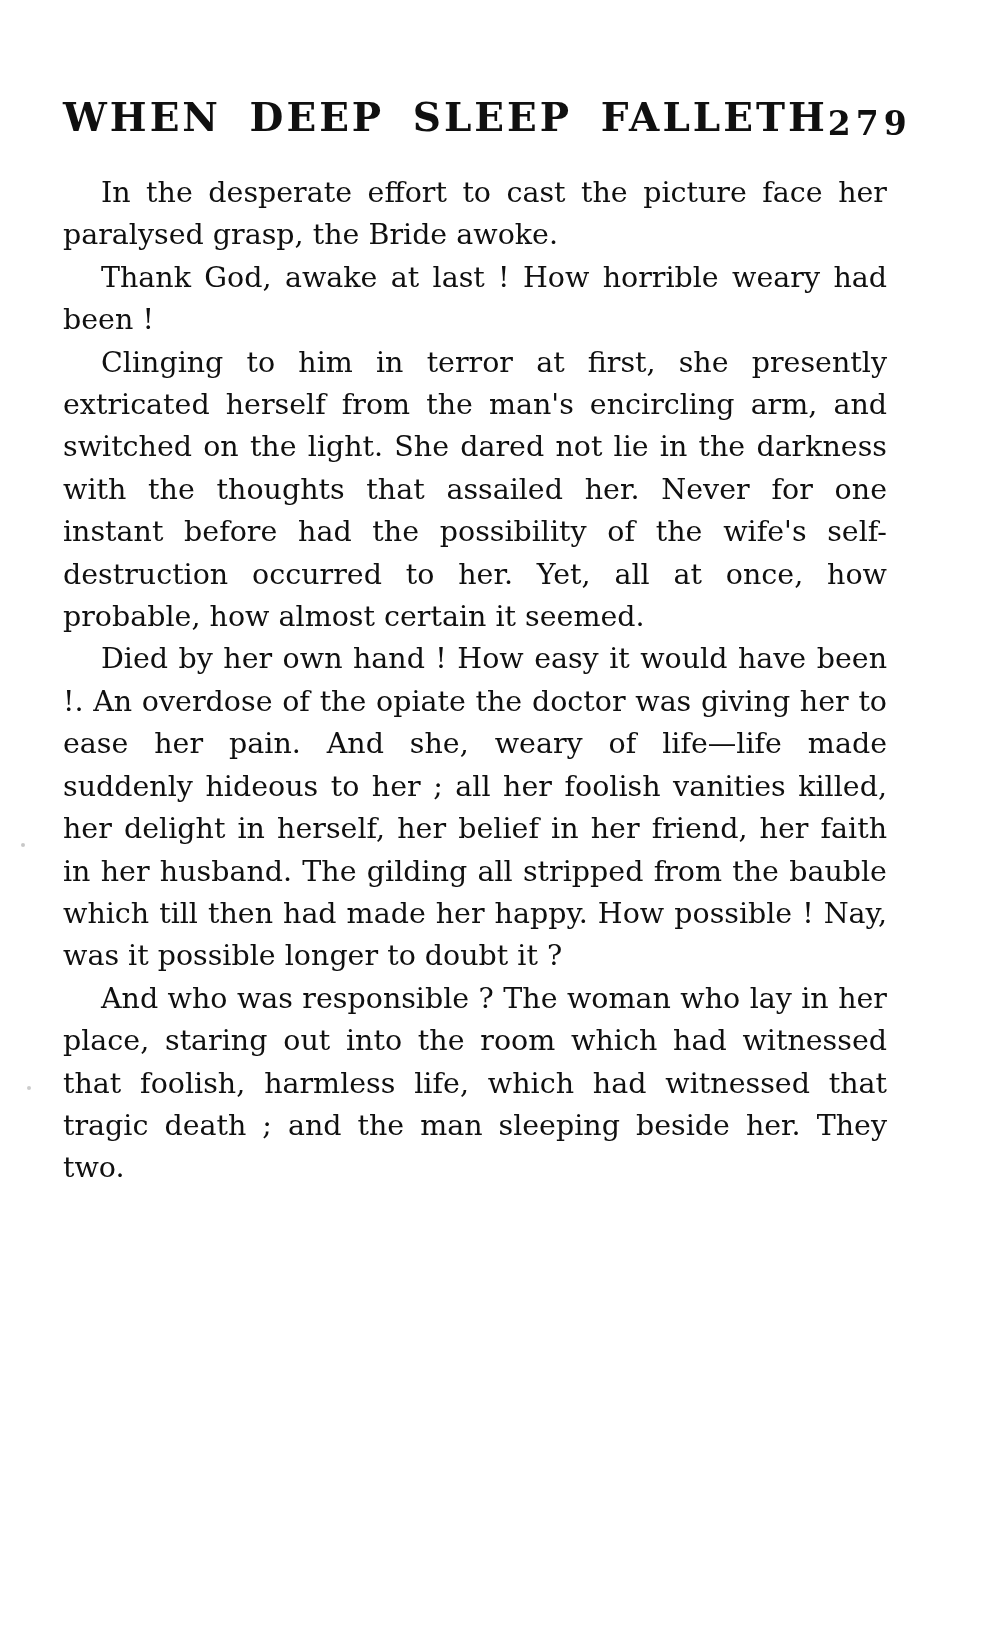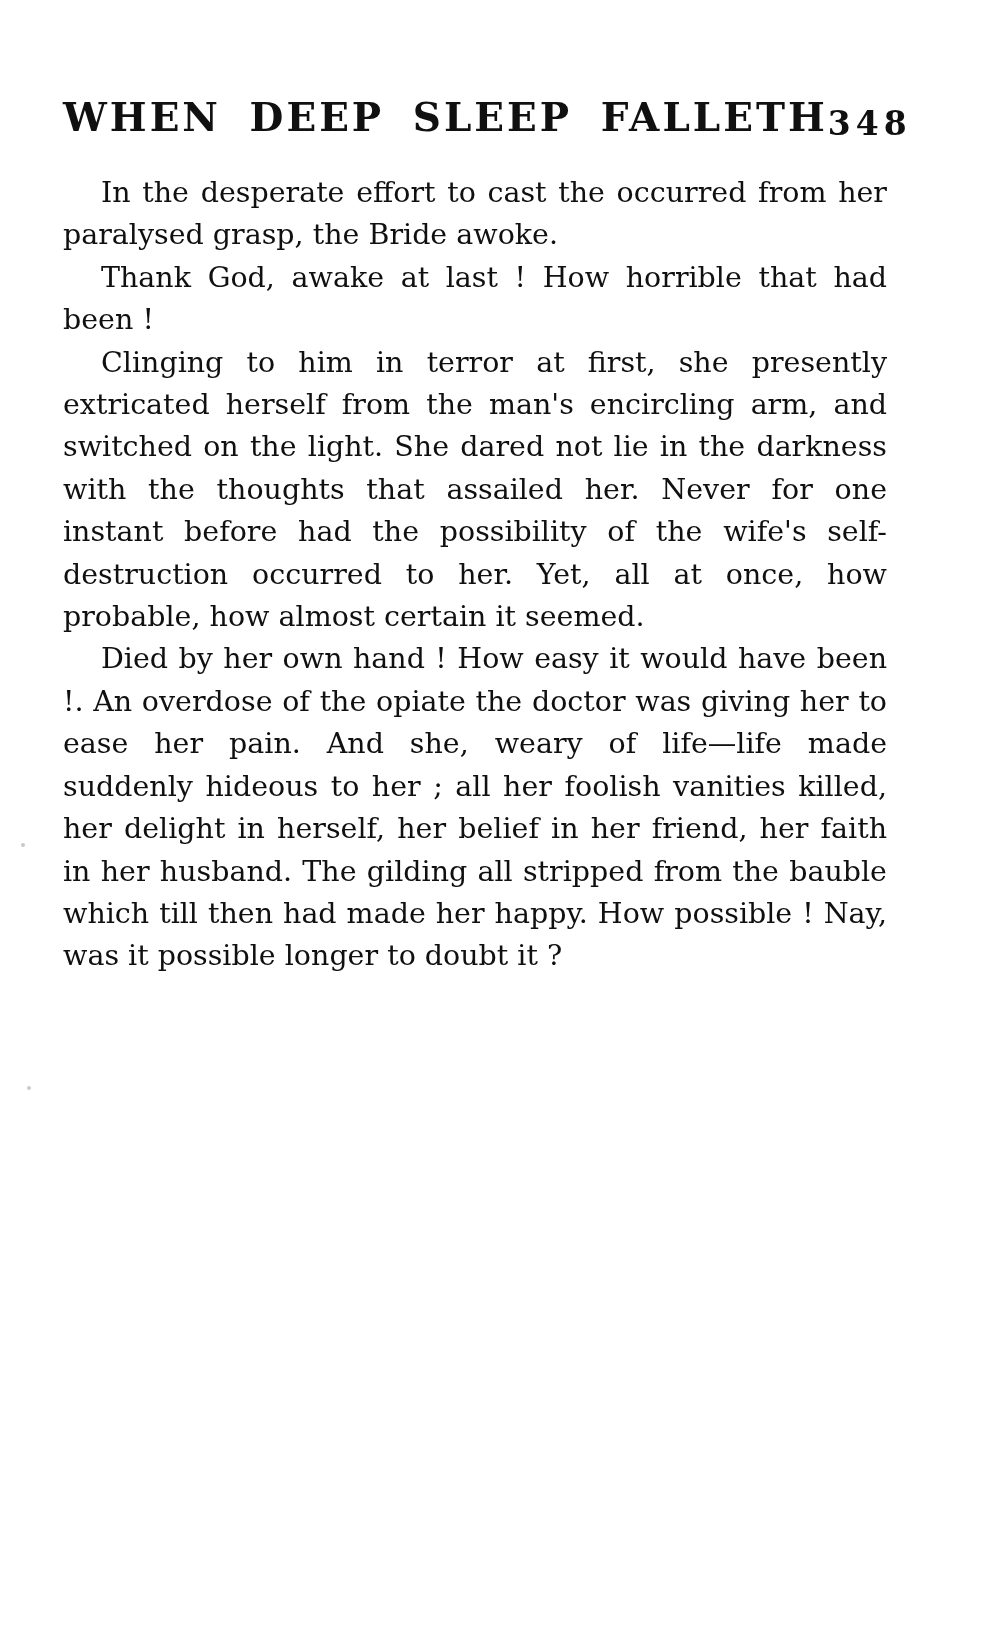--- a/index.html
+++ b/index.html
@@ -60,26 +60,27 @@
   .speck-1 { left: 21px; top: 843px; width: 4px; height: 4px; opacity: .55; }
   .speck-2 { left: 27px; top: 1086px; width: 4px; height: 4px; opacity: .5; }
 </style>
 </head>
 <body>
 
 <div class="page">
 
   <div class="running-header">
     <span class="running-title">WHEN DEEP SLEEP FALLETH</span>
-    <span class="page-number">348</span>
+    <span class="page-number">279</span>
   </div>
 
   <div class="body-text">
-    <p>In the desperate effort to cast the occurred from her paralysed grasp, the Bride awoke.</p>
-    <p>Thank God, awake at last ! How horrible that had been !</p>
+    <p>In the desperate effort to cast the picture face her paralysed grasp, the Bride awoke.</p>
+    <p>Thank God, awake at last ! How horrible weary had been !</p>
     <p>Clinging to him in terror at first, she presently extricated herself from the man's encircling arm, and switched on the light. She dared not lie in the darkness with the thoughts that assailed her. Never for one instant before had the possibility of the wife's self-destruction occurred to her. Yet, all at once, how probable, how almost certain it seemed.</p>
     <p>Died by her own hand ! How easy it would have been !. An overdose of the opiate the doctor was giving her to ease her pain. And she, weary of life—life made suddenly hideous to her ; all her foolish vanities killed, her delight in herself, her belief in her friend, her faith in her husband. The gilding all stripped from the bauble which till then had made her happy. How possible ! Nay, was it possible longer to doubt it ?</p>
+    <p>And who was responsible ? The woman who lay in her place, staring out into the room which had witnessed that foolish, harmless life, which had witnessed that tragic death ; and the man sleeping beside her. They two.</p>
   </div>
 
   <div class="speck speck-1"></div>
   <div class="speck speck-2"></div>
 
 </div>
 
 </body></html>

